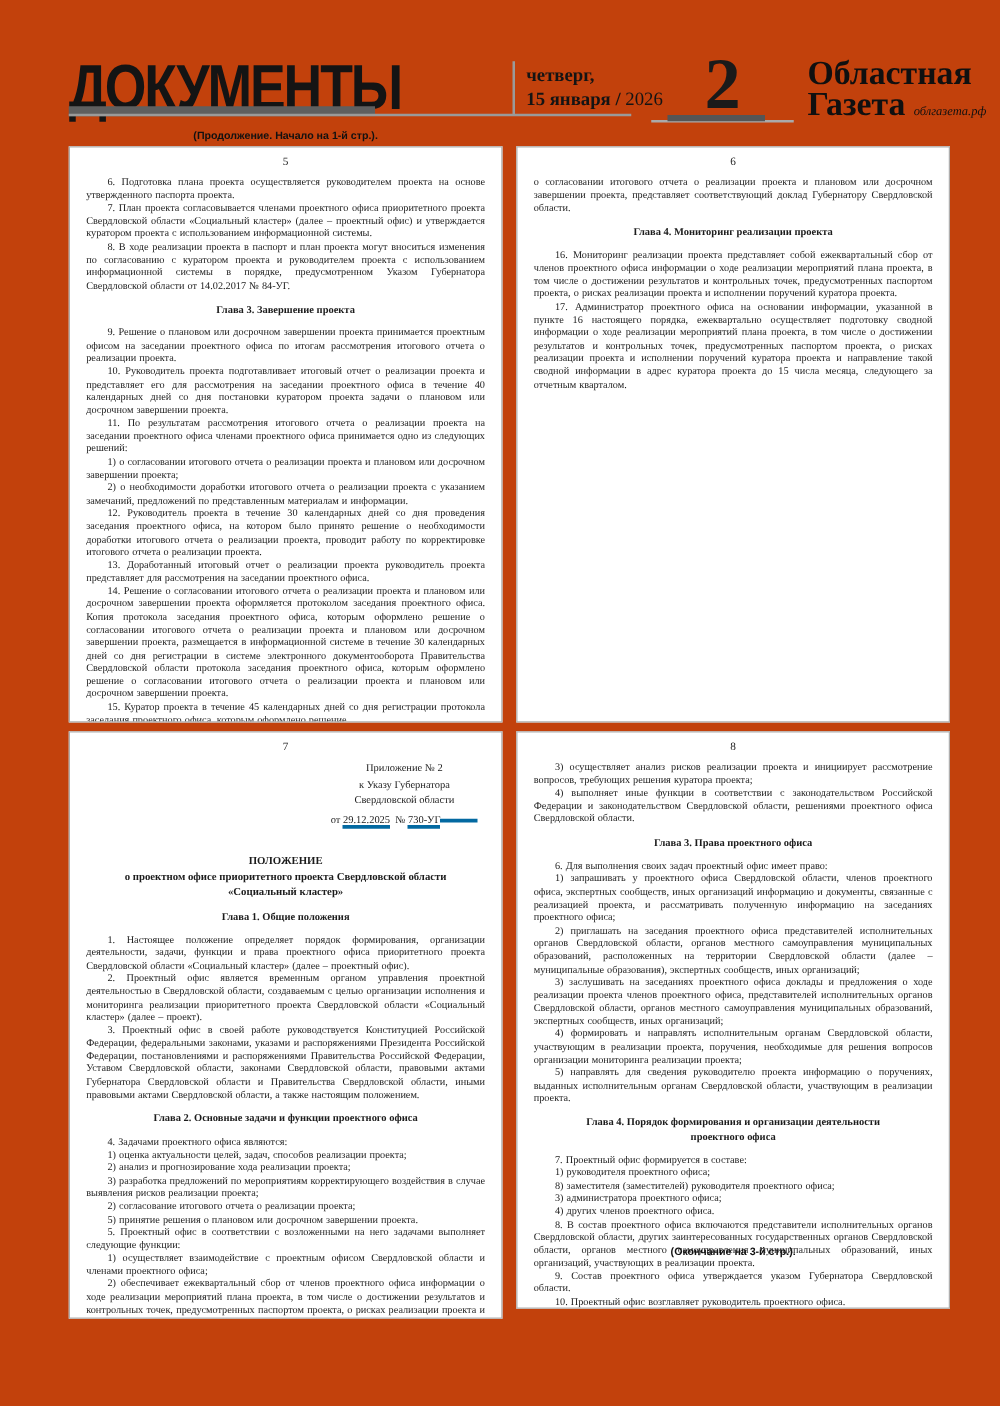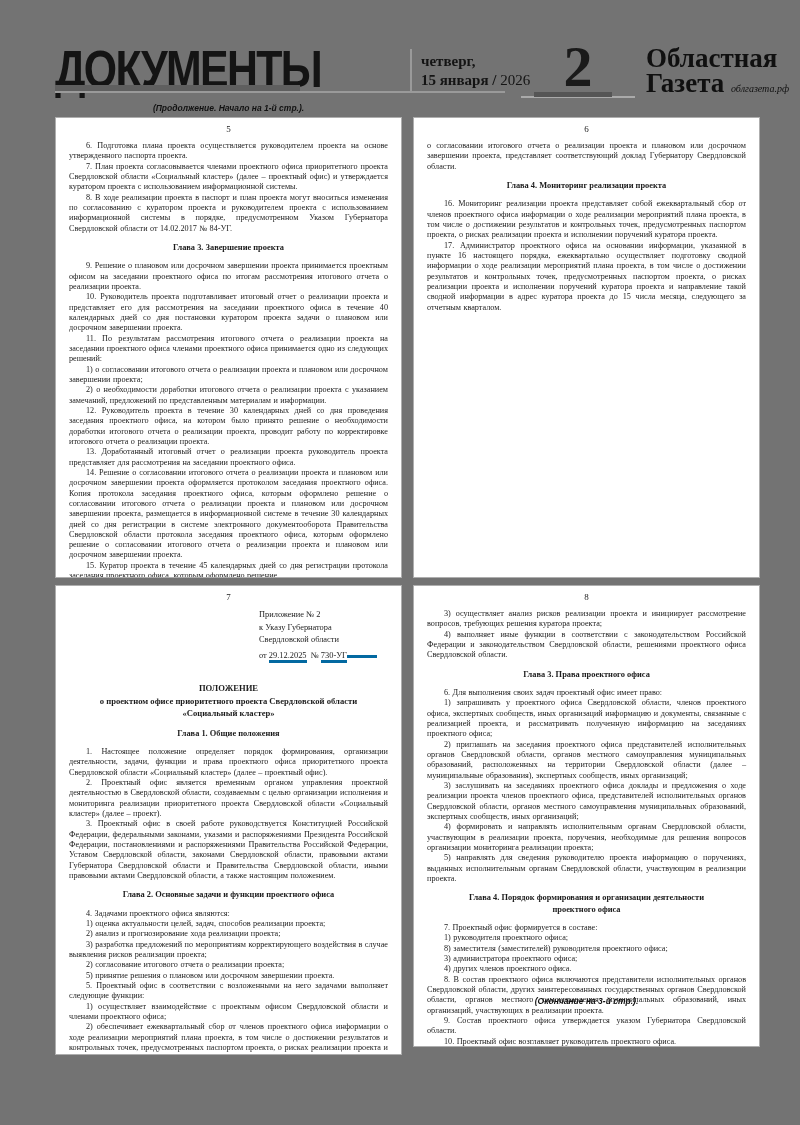--- a/index.html
+++ b/index.html
@@ -1,53 +1,53 @@
 <!DOCTYPE html>
 <html lang="ru"><head>
 <meta charset="utf-8">
 <style>
   html,body{margin:0;padding:0;background:#fff;}
-  .page{position:relative;width:800px;height:1125px;background:#737373;overflow:hidden;
+  .page{position:relative;width:800px;height:1125px;background:#c2410c;overflow:hidden;
         font-family:"Liberation Serif",serif;color:#1c1c1c;}
   
   .masthead-title{position:absolute;left:55px;top:44px;font-family:"Liberation Sans",sans-serif;
         font-weight:bold;font-size:51px;line-height:1;letter-spacing:-2px;color:#141414;
         transform:scaleX(0.84);transform-origin:left top;white-space:nowrap;}
   .masthead-bar{position:absolute;left:55px;top:85px;width:245px;height:8px;background:#5f5f5f;}
   .header-rule{position:absolute;left:55px;top:91px;width:450px;height:2px;background:#9a9a9a;}
   .v-divider{position:absolute;left:410px;top:49px;width:2px;height:43px;background:#9a9a9a;}
   .date-block{position:absolute;left:421px;top:52px;font-size:15px;font-weight:bold;
         line-height:19px;color:#141414;}
   .date-year{font-weight:normal;}
   .big-pagenum{position:absolute;left:540px;top:38px;width:76px;text-align:center;
         font-weight:bold;font-size:58px;line-height:58px;color:#1a1a1a;}
   .num-rule{position:absolute;left:521px;top:96px;width:114px;height:2px;background:#aaaaaa;}
   .num-bar{position:absolute;left:534px;top:92px;width:78px;height:5px;background:#555555;}
   .logo{position:absolute;left:646px;top:46px;font-weight:bold;font-size:27px;line-height:25px;
         color:#101010;white-space:nowrap;}
   .logo-domain{font-size:10px;font-weight:normal;font-style:italic;letter-spacing:0;}
   
   .note{position:absolute;width:347px;text-align:center;font-family:"Liberation Sans",sans-serif;
-        font-weight:bold;font-style:italic;font-size:8.5px;color:#111;}
+        font-weight:bold;font-size:8.5px;color:#111;}
   .note-continuation{left:55px;top:103px;}
   .note-ending{left:413px;top:996px;}
   
   .box{position:absolute;box-sizing:border-box;border:1px solid #aeaeae;background:#fff;
         padding:5px 13px;overflow:hidden;}
   .box5{left:55px;top:117px;width:347px;height:461px;}
   .box6{left:413px;top:117px;width:347px;height:461px;}
   .box7{left:55px;top:585px;width:347px;height:470px;}
   .box8{left:413px;top:585px;width:347px;height:462px;}
   .box-pagenum{text-align:center;font-size:9px;margin:1px 0 7px;color:#222;}
   .para{font-size:8.2px;line-height:1.26;text-align:justify;text-indent:17px;margin:0;
         word-spacing:0.4px;}
   .para.noindent{text-indent:0;}
   .chapter-heading{font-weight:bold;text-align:center;font-size:8.4px;line-height:1.35;
         margin:8px 26px;}
-  .appendix{margin:2px 0 0 190px;font-size:8.4px;line-height:1.5;}
+  .appendix{margin:2px 0 0 190px;font-size:8.4px;line-height:1.5;text-align:center;}
   .appendix-line{display:block;}
   .u{border-bottom:3px solid #0369a1;}
   .blank{display:inline-block;width:30px;height:8px;}
   .doc-title{font-weight:bold;text-align:center;font-size:8.6px;line-height:1.45;
         margin:20px 6px 6px;}
   .doc-title-line{display:block;}
 </style>
 </head>
 <body>
 

